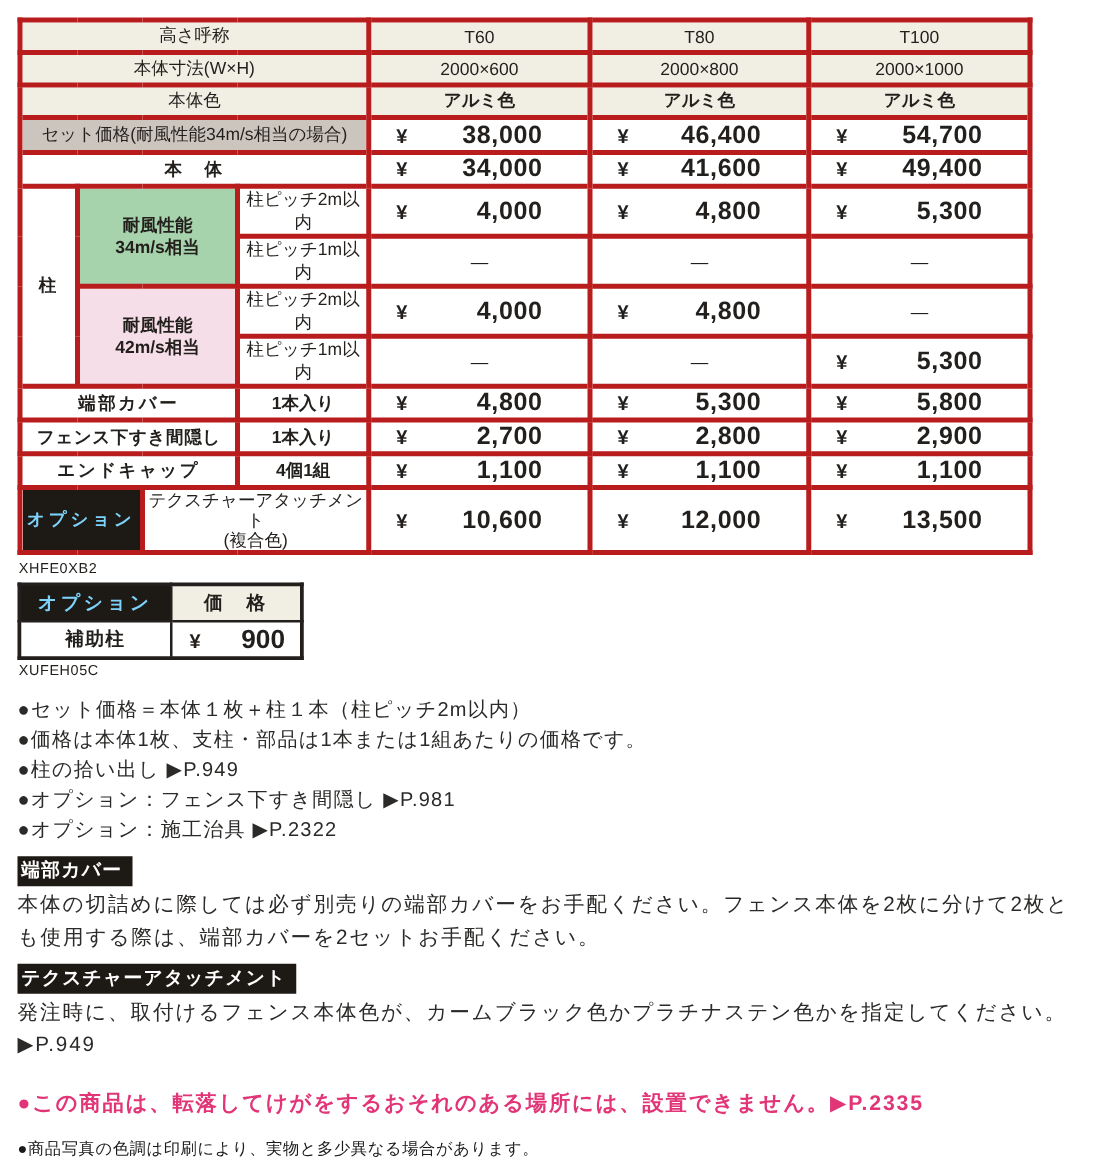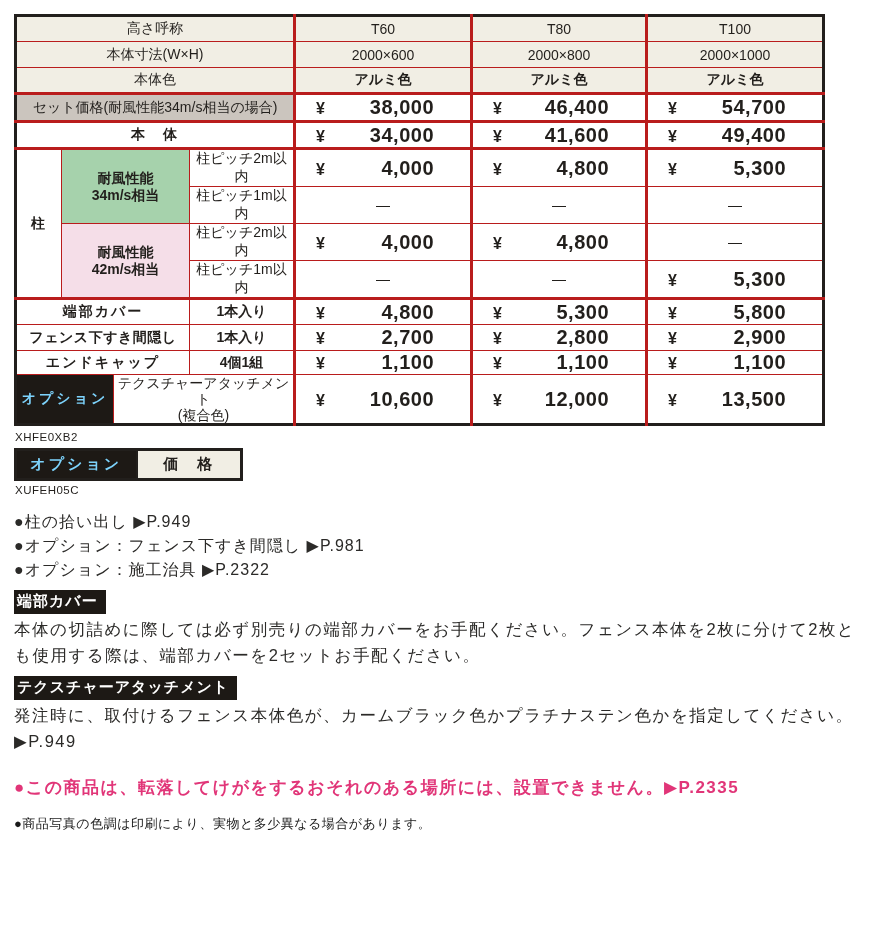--- a/index.html
+++ b/index.html
@@ -14,21 +14,21 @@
   }
 
   
   table.main {
     border-collapse:collapse;
     border:3px solid #221f1c;
     table-layout:fixed;
     width:808px;
   }
   table.main td {
-    border:1px solid #b91c1c;
+    border:4px solid #b91c1c;
     text-align:center;
     vertical-align:middle;
     padding:0;
     overflow:hidden;
     font-size:14px;
   }
   table.main td.vcol { border-left-width:3px; }
   table.main tr.tb > td, table.main td.tb { border-bottom-width:3px; }
 
   .bg-cream { background:#f1eee4; }
@@ -346,26 +346,37 @@
 <table class="opt">
   <colgroup>
       <col style="width:121px">
       <col style="width:105px">
     </colgroup>
   <tbody>
       <tr>
     <td class="bg-black lbl-opt">オプション</td>
     <td class="bg-cream opt-price-head">価　格</td>
   </tr>
+  <tr>
+    <td class="opt-name">補助柱</td>
+    <td>
+      <div class="opt-pricewrap">
+        <span class="yen">¥</span>
+        <span class="opt-num">900</span>
+      </div>
+    </td>
+  </tr>
 </tbody>
   </table>
 
 <div class="code" style="margin-top:3px">XUFEH05C</div>
 
 <div class="notes">
+  <div class="note-line">●セット価格＝本体１枚＋柱１本（柱ピッチ2m以内）</div>
+  <div class="note-line">●価格は本体1枚、支柱・部品は1本または1組あたりの価格です。</div>
   <div class="note-line">●柱の拾い出し ▶P.949</div>
   <div class="note-line">●オプション：フェンス下すき間隠し ▶P.981</div>
   <div class="note-line">●オプション：施工治具 ▶P.2322</div>
 </div>
 
 <div>
   <div class="sec-head">端部カバー</div>
   <div class="sec-body">本体の切詰めに際しては必ず別売りの端部カバーをお手配ください。フェンス本体を2枚に分けて2枚とも使用する際は、端部カバーを2セットお手配ください。</div>
 </div>
 

